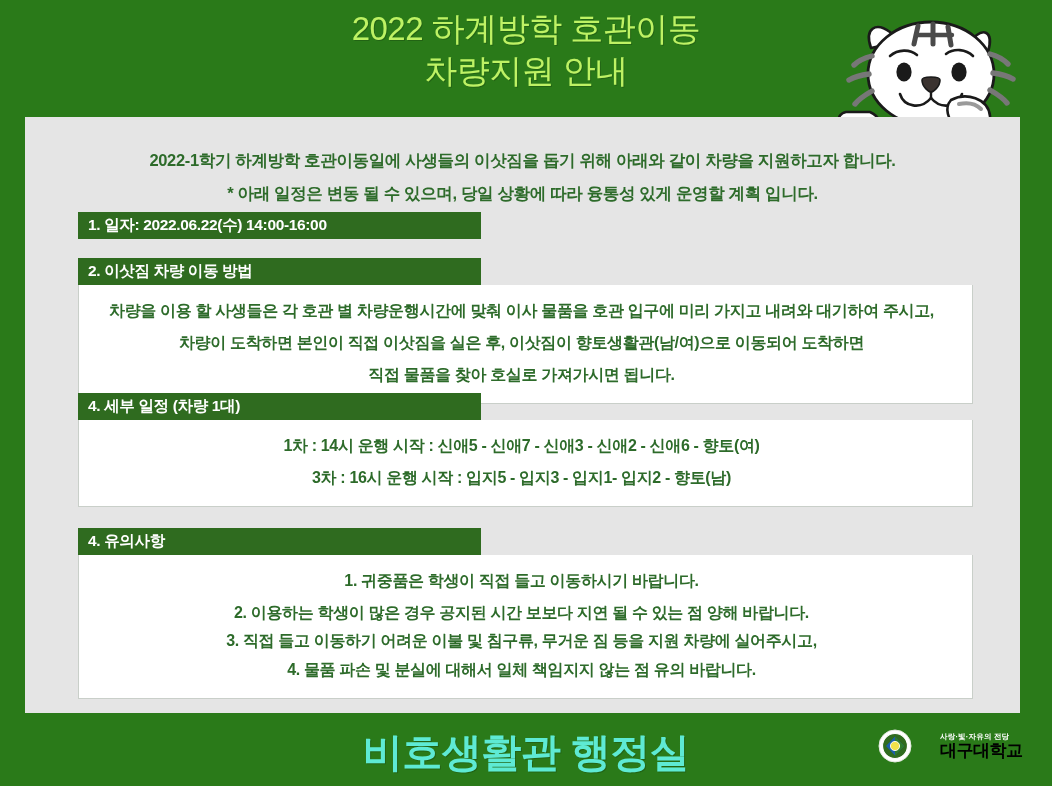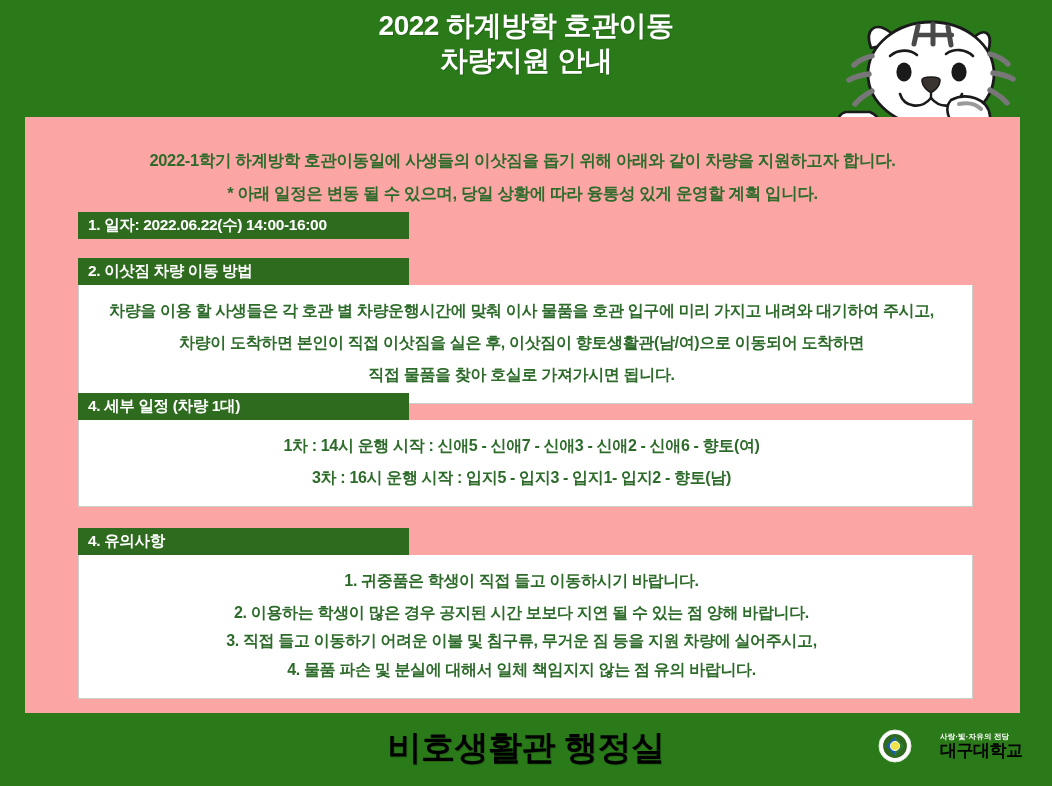--- a/index.html
+++ b/index.html
@@ -20,23 +20,23 @@
     background: #2a7a19;
   }
 
   
   #title-block {
     position: absolute;
     left: 0;
     top: 8px;
     width: 1052px;
     text-align: center;
-    color: #ffffff;
-    font-size: 28px;
-    font-weight: bold;
+    color: #bef264;
+    font-size: 33px;
+    font-weight: normal;
     line-height: 1.26;
     letter-spacing: -0.5px;
     text-shadow: 1px 1px 0 rgba(0,0,0,0.18);
   }
   #title-block .tline { display: block; }
 
   
   #mascot {
     position: absolute;
     left: 838px;
@@ -46,42 +46,42 @@
     pointer-events: none;
   }
 
   
   #card {
     position: absolute;
     left: 25px;
     top: 117px;
     width: 995px;
     height: 596px;
-    background: #fca5a5;
+    background: #e5e5e5;
   }
 
   
   #intro {
     position: absolute;
     left: 0;
     top: 27px;
     width: 995px;
     text-align: center;
     color: #2d6b2a;
     font-size: 16.5px;
     font-weight: bold;
     line-height: 2.0;
     letter-spacing: -0.35px;
   }
   #intro .iline { display: block; }
 
   
   .section { position: absolute; left: 53px; width: 895px; }
   .sec-band {
-    width: 331px;
+    width: 403px;
     box-sizing: border-box;
     background: #2f6b1f;
     color: #ffffff;
     font-size: 15.5px;
     font-weight: bold;
     letter-spacing: -0.35px;
     padding: 4px 0 5px 10px;
     height: 27px;
     line-height: 18px;
   }
@@ -106,22 +106,22 @@
   #section-3 { top: 276px; }
   #section-4 { top: 411px; }
 
   
   #footer-title {
     position: absolute;
     left: 0;
     top: 725px;
     width: 1052px;
     text-align: center;
-    color: #000000;
-    font-size: 34px;
+    color: #5eead4;
+    font-size: 40px;
     font-weight: bold;
     letter-spacing: -0.5px;
     text-shadow: 1px 1px 0 rgba(0,0,0,0.18);
   }
   #brand {
     position: absolute;
     left: 878px;
     top: 729px;
     display: flex;
     align-items: center;

